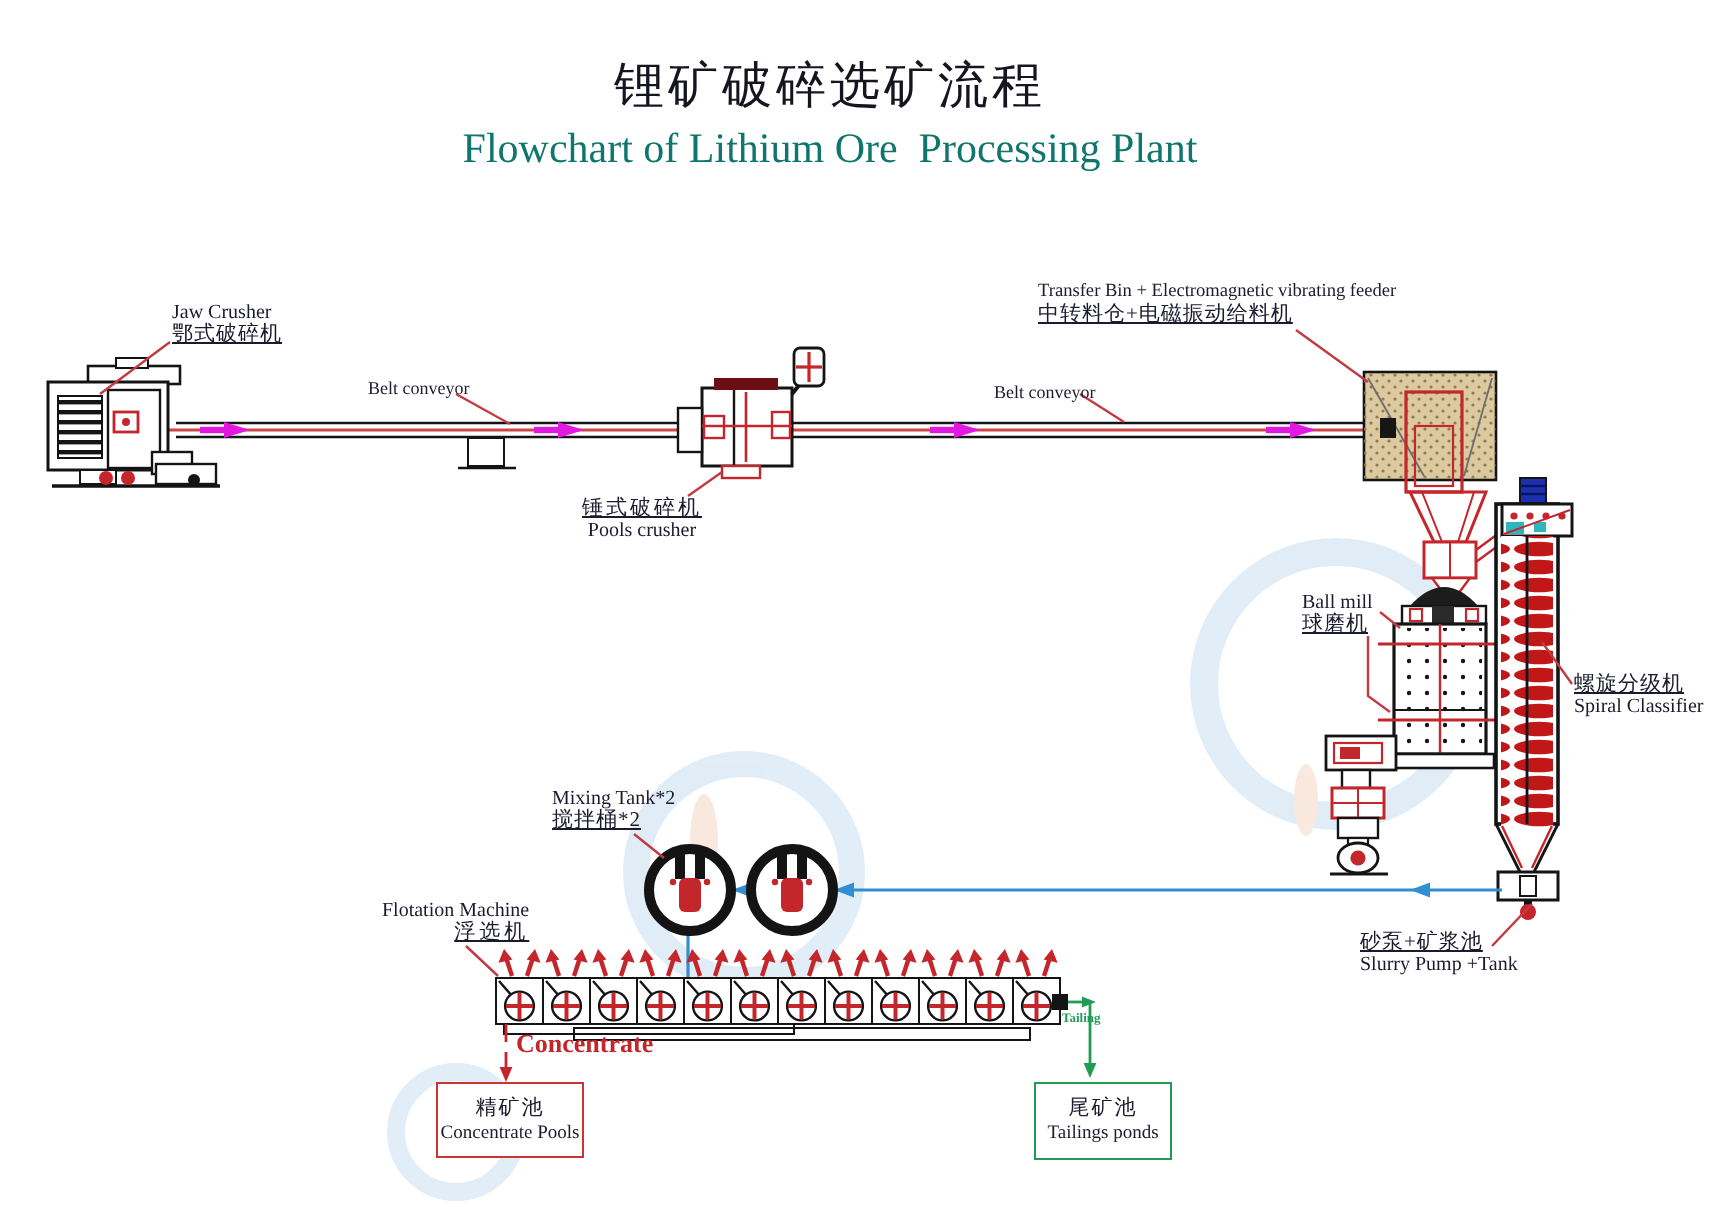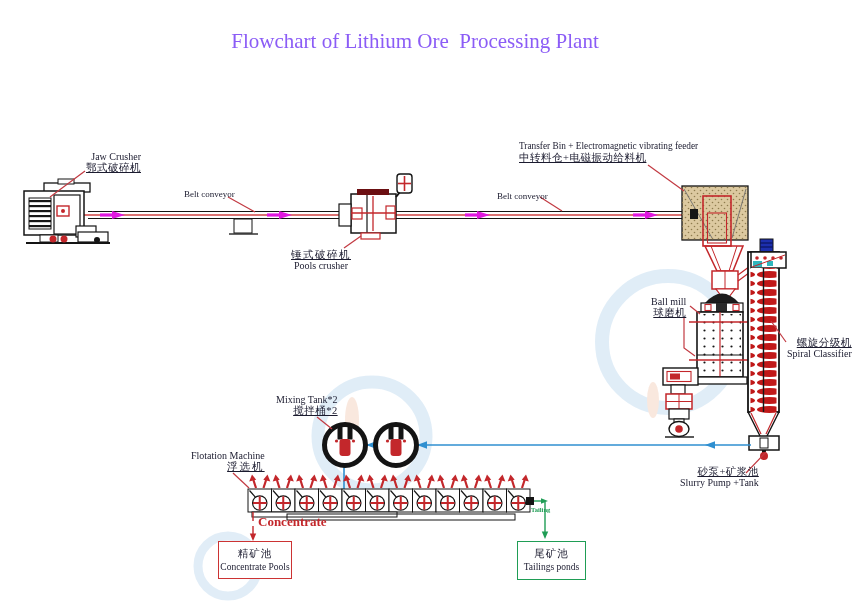--- a/index.html
+++ b/index.html
@@ -1,22 +1,22 @@
 <!DOCTYPE html>
 <html><head>
 <meta charset="utf-8">
 <style>
   html,body{margin:0;padding:0;background:#fff;}
   #stage{position:relative;width:856px;height:610px;background:#ffffff;overflow:hidden;
          font-family:"Liberation Serif","DejaVu Serif",serif;color:#1b1b2f;}
   #linework{position:absolute;left:0;top:0;}
   .titlewrap{position:absolute;left:0;top:26px;width:830px;text-align:center;}
   .title-zh{font-size:25px;letter-spacing:2px;color:#15151f;}
-  .title-en{font-size:21px;margin-top:3px;color:#8b5cf6;white-space:pre;}
-  .lbl{position:absolute;font-size:10px;line-height:11px;color:#1b1b2f;white-space:nowrap;text-align:right;}
+  .title-en{font-size:21px;margin-top:3px;color:#0f766e;white-space:pre;}
+  .lbl{position:absolute;font-size:10px;line-height:11px;color:#1b1b2f;white-space:nowrap;}
   .lbl .zh{font-size:10.5px;letter-spacing:.5px;text-decoration:underline;}
   .tiny{font-size:13px;font-weight:bold;}
   .stream-red{color:#c3272b;}
   .stream-green{color:#1f9d55;}
   .poolbox{position:absolute;text-align:center;background:#fff;}
   .poolbox .zh{display:block;font-size:10.5px;margin-top:5px;letter-spacing:1px;}
   .poolbox .en{display:block;font-size:9.5px;margin-top:1px;}
   .box-red{border:1.5px solid #cc3333;width:72px;height:36px;left:218px;top:541px;}
   .box-green{border:1.5px solid #1f9d55;width:67px;height:37px;left:517px;top:541px;}
 </style>
@@ -269,20 +269,21 @@
     <line x1="690" y1="306" x2="700" y2="314"></line>
     <polyline points="684,318 684,348 695,356"></polyline>
     <line x1="786" y1="342" x2="771" y2="321"></line>
     <line x1="746" y1="473" x2="766" y2="452"></line>
     <line x1="317" y1="417" x2="332" y2="429"></line>
     <line x1="233" y1="473" x2="249" y2="488"></line>
   </g>
 </svg>
 
   <div class="titlewrap">
+    <div class="title-zh">锂矿破碎选矿流程</div>
     <div class="title-en">Flowchart of Lithium Ore  Processing Plant</div>
   </div>
 
   <div class="lbl" style="left:86px;top:151px;">
     <div class="en">Jaw Crusher</div>
     <div class="zh">鄂式破碎机</div>
   </div>
 
   <div class="lbl" style="left:184px;top:189px;font-size:9px;">Belt conveyor</div>
 

